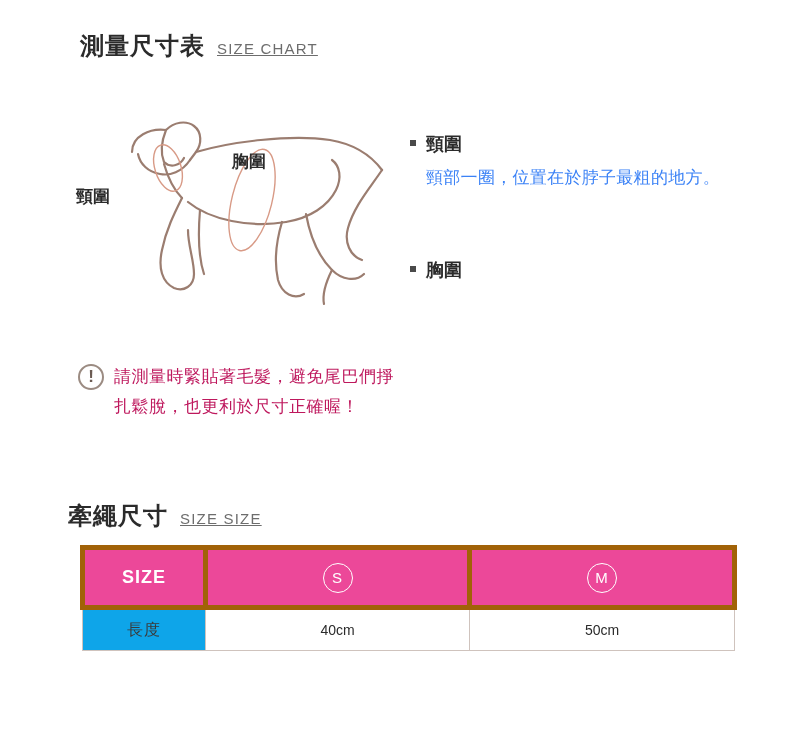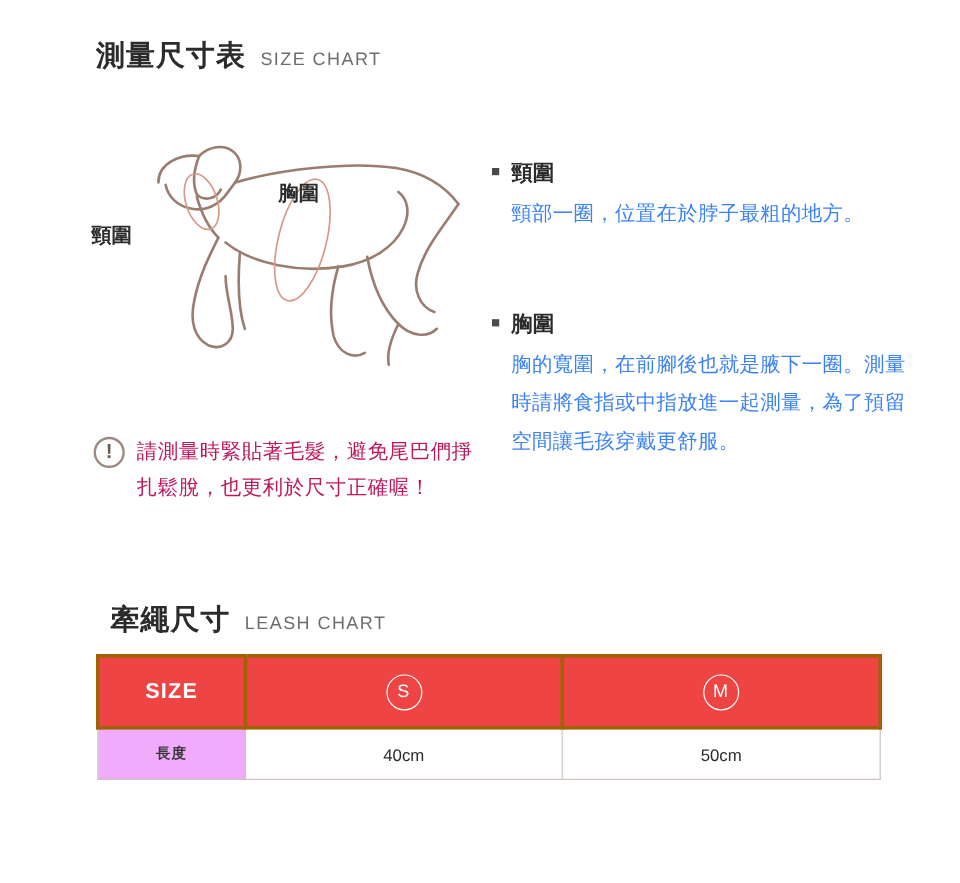--- a/index.html
+++ b/index.html
@@ -25,24 +25,25 @@
   .head-cn {
     font-size: 24px;
     font-weight: bold;
     color: #2b2b2b;
     letter-spacing: 1px;
   }
   .head-en {
     font-size: 15px;
     color: #6d6d6d;
     letter-spacing: 1.2px;
+    text-decoration: underline;
   }
 
   #size-chart-head { left: 80px; top: 30px; }
-  #leash-size-head { left: 92px; top: 500px; }
+  #leash-size-head { left: 68px; top: 500px; }
 
   
   #dog-illustration {
     position: absolute;
     left: 70px; top: 110px;
     width: 330px; height: 230px;
   }
   .label-cn {
     position: absolute;
     font-size: 17px;
@@ -117,42 +118,42 @@
   }
   #leash-table th, #leash-table td {
     border: 1px solid #cfc3bd;
     height: 43px;
     text-align: center;
     vertical-align: middle;
     font-size: 14px;
     color: #2b2b2b;
   }
   #leash-table thead th {
-    background: #ef4444;
+    background: #ec4899;
     color: #ffffff;
     font-weight: bold;
     font-size: 18px;
     letter-spacing: 1px;
-    border: 3px solid #a16207;
+    border: 5px solid #a16207;
     height: 60px;
   }
   .size-circle {
     display: inline-flex;
     align-items: center; justify-content: center;
     width: 30px; height: 30px;
     border: 1.5px solid #ffffff;
     border-radius: 50%;
     font-size: 15px;
     font-weight: normal;
   }
   #leash-table tbody th {
-    background: #f0abfc;
-    font-weight: bold;
+    background: #0ea5e9;
+    font-weight: normal;
     color: #3a3a3a;
-    font-size: 12px;
+    font-size: 16px;
     letter-spacing: 1px;
   }
   #leash-table col.c1 { width: 123px; }
   #leash-table col.c2 { width: 264px; }
   #leash-table col.c3 { width: 265px; }
 </style>
 </head>
 <body>
 
 <div class="page">
@@ -211,26 +212,25 @@
       <span>頸圍</span>
     </div>
     <div class="desc-body">頸部一圈，位置在於脖子最粗的地方。</div>
   </div>
 
   <div class="desc" id="desc-chest">
     <div class="desc-title">
       <span class="bullet"></span>
       <span>胸圍</span>
     </div>
-    <div class="desc-body">胸的寬圍，在前腳後也就是腋下一圈。測量時請將食指或中指放進一起測量，為了預留空間讓毛孩穿戴更舒服。</div>
   </div>
 
   <div class="section-head" id="leash-size-head">
     <span class="head-cn">牽繩尺寸</span>
-    <span class="head-en">LEASH CHART</span>
+    <span class="head-en">SIZE SIZE</span>
   </div>
 
   <table id="leash-table">
     <colgroup>
         <col class="c1">
         <col class="c2">
         <col class="c3">
       </colgroup>
     <thead>
       <tr>

